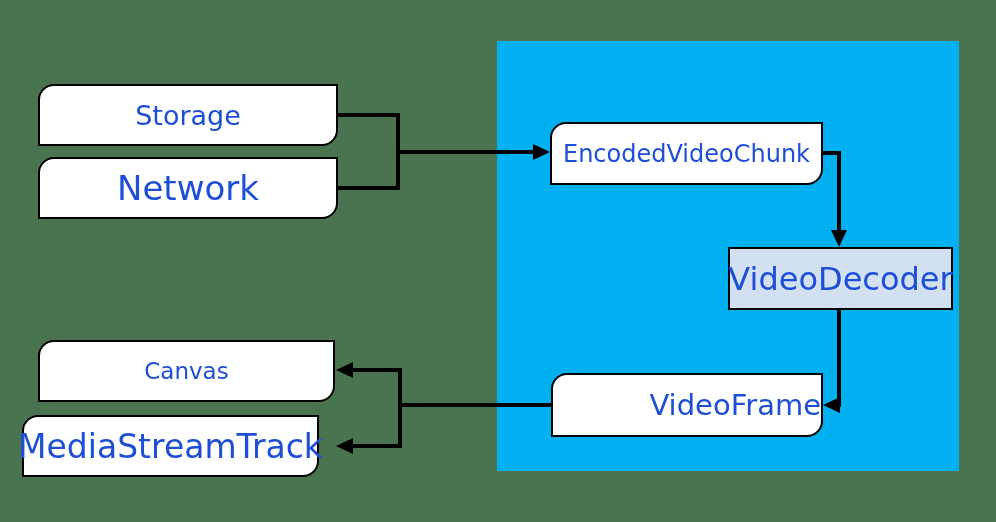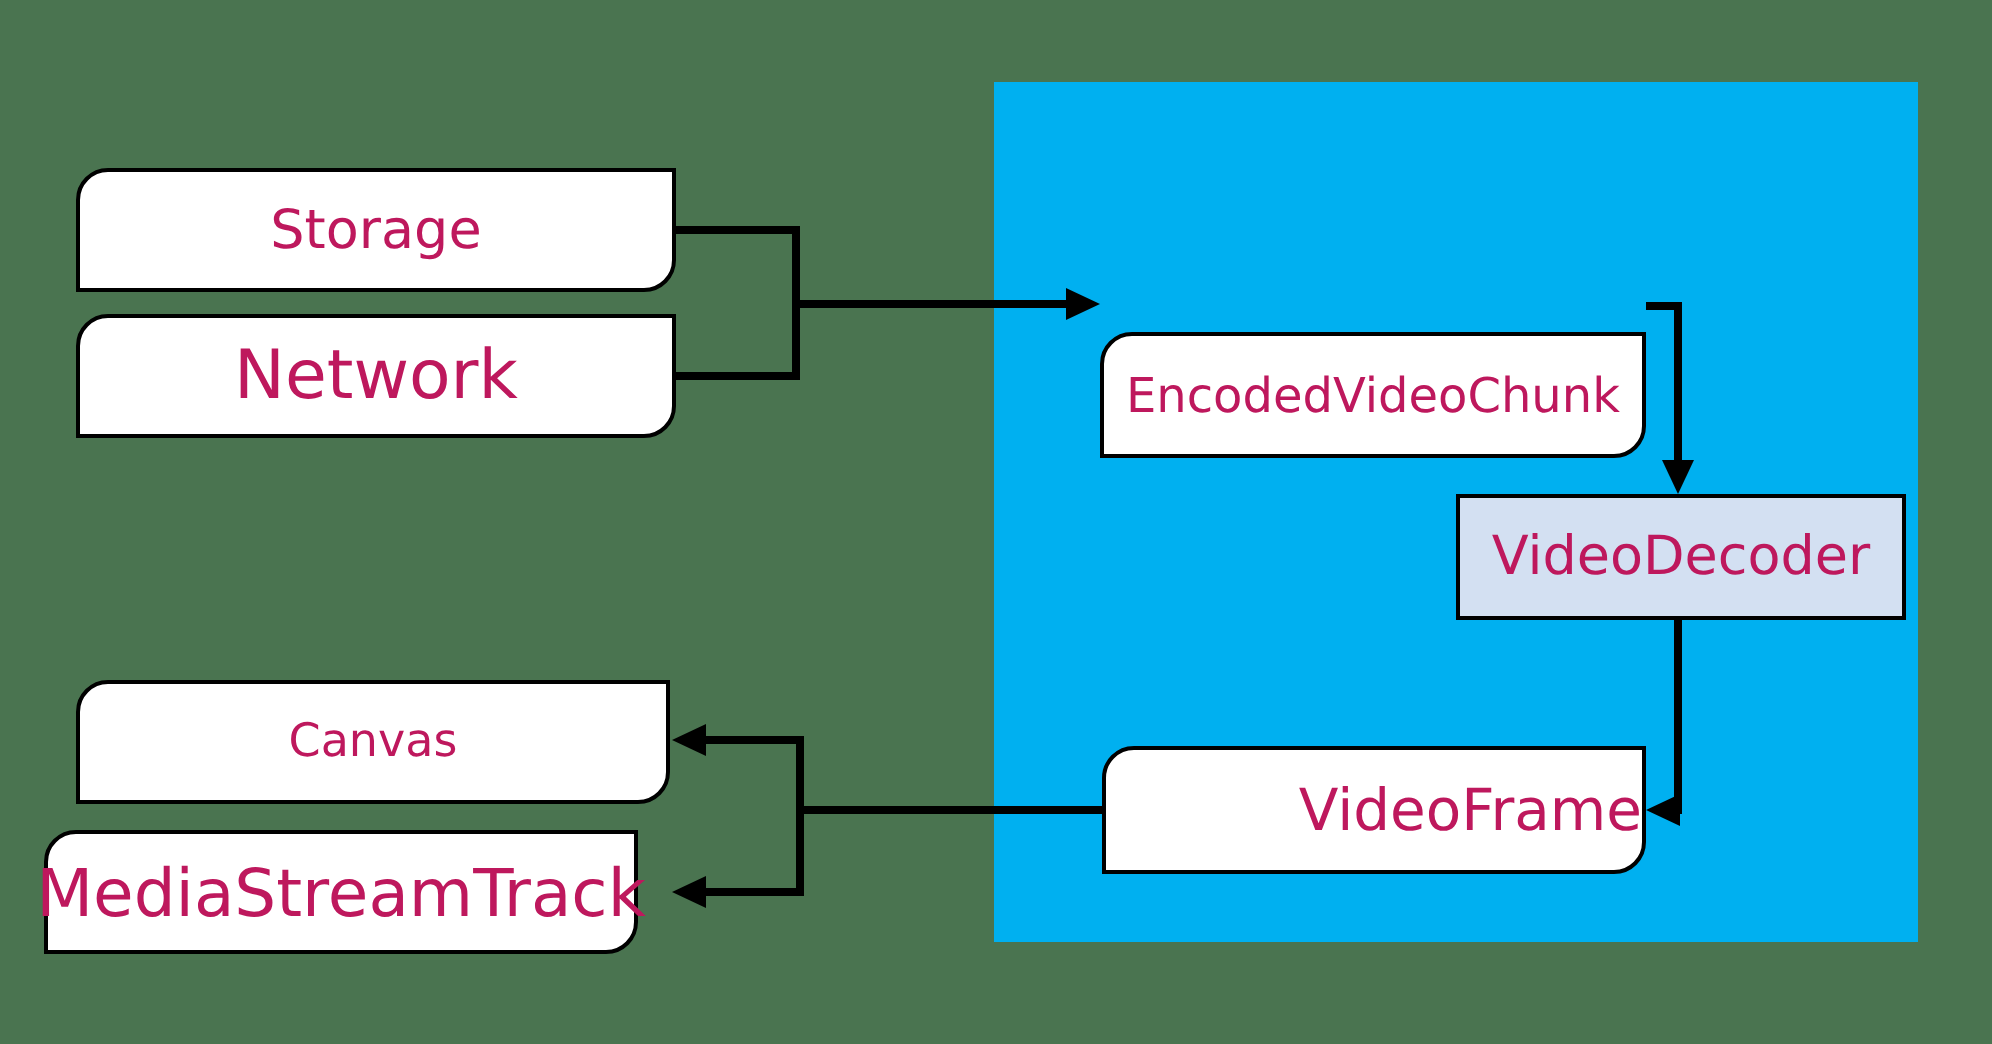--- a/index.html
+++ b/index.html
@@ -19,31 +19,31 @@
   }
   .node {
     position: absolute;
     box-sizing: border-box;
     background: #ffffff;
     border: 2px solid #000000;
     border-radius: 16px 0 16px 0;
     display: flex;
     align-items: center;
     justify-content: center;
-    color: #be185d;
+    color: #1d4ed8;
     white-space: nowrap;
   }
   .node--storage { left: 38px;  top: 84px;  width: 300px; height: 62px; font-size: 27px; }
   .node--network { left: 38px;  top: 157px; width: 300px; height: 62px; font-size: 34px; }
   .node--canvas  { left: 38px;  top: 340px; width: 297px; height: 62px; font-size: 23px; }
   .node--mst     { left: 22px;  top: 415px; width: 297px; height: 62px; font-size: 33px; }
-  .node--evc     { left: 550px; top: 122px; width: 273px; height: 63px; font-size: 24px; margin-top: 44px; }
+  .node--evc     { left: 550px; top: 122px; width: 273px; height: 63px; font-size: 24px; }
   .node--vf      { left: 551px; top: 373px; width: 272px; height: 64px; font-size: 29px; justify-content: flex-end; }
   .node--vd {
-    left: 728px; top: 247px; width: 225px; height: 63px; font-size: 27px;
+    left: 728px; top: 247px; width: 225px; height: 63px; font-size: 32px;
     border-radius: 0;
     background: #d3e0f2;
   }
   .line { position: absolute; background: #000000; }
   .arr  { position: absolute; width: 0; height: 0; }
   .arr--right { border-top: 8px solid transparent; border-bottom: 8px solid transparent; border-left: 17px solid #000; }
   .arr--left  { border-top: 8px solid transparent; border-bottom: 8px solid transparent; border-right: 17px solid #000; }
   .arr--down  { border-left: 8px solid transparent; border-right: 8px solid transparent; border-top: 17px solid #000; }
 
   

